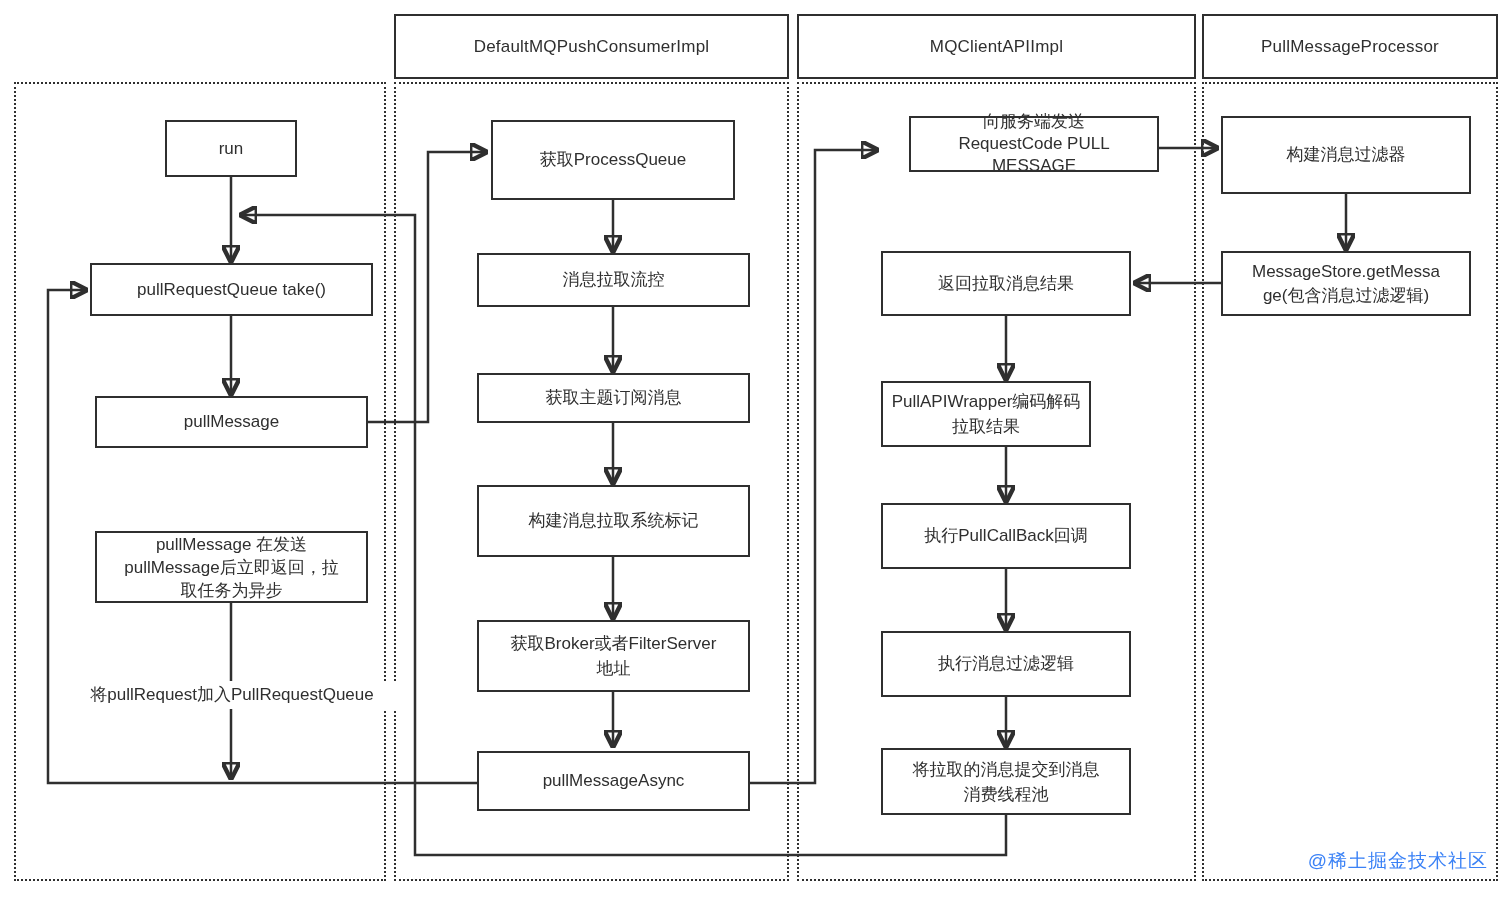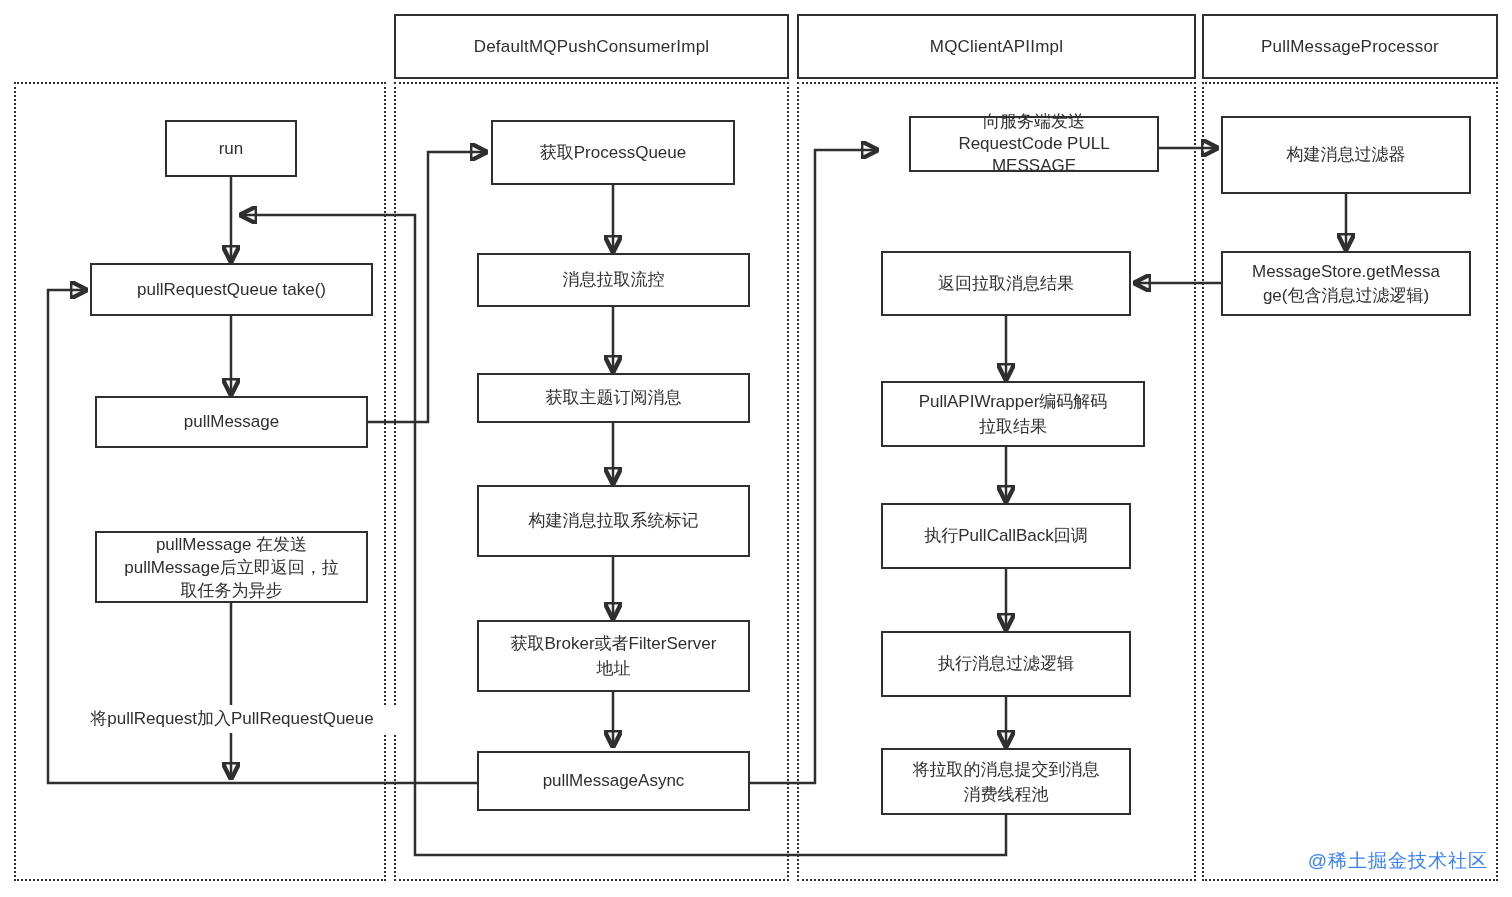--- a/index.html
+++ b/index.html
@@ -57,21 +57,20 @@
   .float-label {
     position: absolute;
     background: #ffffff;
     display: flex;
     align-items: center;
     justify-content: center;
     text-align: center;
     font-size: 17px;
     line-height: 24px;
     white-space: nowrap;
-    margin-top: 24px;
   }
   .watermark {
     position: absolute;
     right: 24px;
     top: 848px;
     font-size: 19px;
     color: #3b82f6;
     letter-spacing: 1px;
   }
 </style>
@@ -123,33 +122,33 @@
   </svg>
 
   <div class="node" style="left:165px; top:120px; width:132px; height:57px;">run</div>
   <div class="node" style="left:90px; top:263px; width:283px; height:53px;">pullRequestQueue take()</div>
   <div class="node" style="left:95px; top:396px; width:273px; height:52px;">pullMessage</div>
   <div class="node" style="left:95px; top:531px; width:273px; height:72px; line-height:23px;">pullMessage 在发送
 pullMessage后立即返回，拉
 取任务为异步</div>
   <div class="float-label" style="left:62px; top:681px; width:340px; height:28px;">将pullRequest加入PullRequestQueue</div>
 
-  <div class="node" style="left:491px; top:120px; width:244px; height:65px;">获取ProcessQueue</div>
+  <div class="node" style="left:491px; top:120px; width:244px; height:80px;">获取ProcessQueue</div>
   <div class="node" style="left:477px; top:253px; width:273px; height:54px;">消息拉取流控</div>
   <div class="node" style="left:477px; top:373px; width:273px; height:50px;">获取主题订阅消息</div>
   <div class="node" style="left:477px; top:485px; width:273px; height:72px;">构建消息拉取系统标记</div>
   <div class="node" style="left:477px; top:620px; width:273px; height:72px; line-height:25px;">获取Broker或者FilterServer
 地址</div>
   <div class="node" style="left:477px; top:751px; width:273px; height:60px;">pullMessageAsync</div>
 
   <div class="node" style="left:881px; top:116px; width:250px; height:56px; line-height:22px;margin-left:28px;">向服务端发送
 RequestCode PULL
 MESSAGE</div>
   <div class="node" style="left:881px; top:251px; width:250px; height:65px;">返回拉取消息结果</div>
-  <div class="node" style="left:881px; top:381px; width:264px; height:66px; line-height:25px;">PullAPIWrapper编码解码
+  <div class="node" style="left:881px; top:381px; width:210px; height:66px; line-height:25px;">PullAPIWrapper编码解码
 拉取结果</div>
   <div class="node" style="left:881px; top:503px; width:250px; height:66px;">执行PullCallBack回调</div>
   <div class="node" style="left:881px; top:631px; width:250px; height:66px;">执行消息过滤逻辑</div>
   <div class="node" style="left:881px; top:748px; width:250px; height:67px; line-height:25px;">将拉取的消息提交到消息
 消费线程池</div>
 
   <div class="node" style="left:1221px; top:116px; width:250px; height:78px;">构建消息过滤器</div>
   <div class="node" style="left:1221px; top:251px; width:250px; height:65px; line-height:24px;">MessageStore.getMessa
 ge(包含消息过滤逻辑)</div>
 

